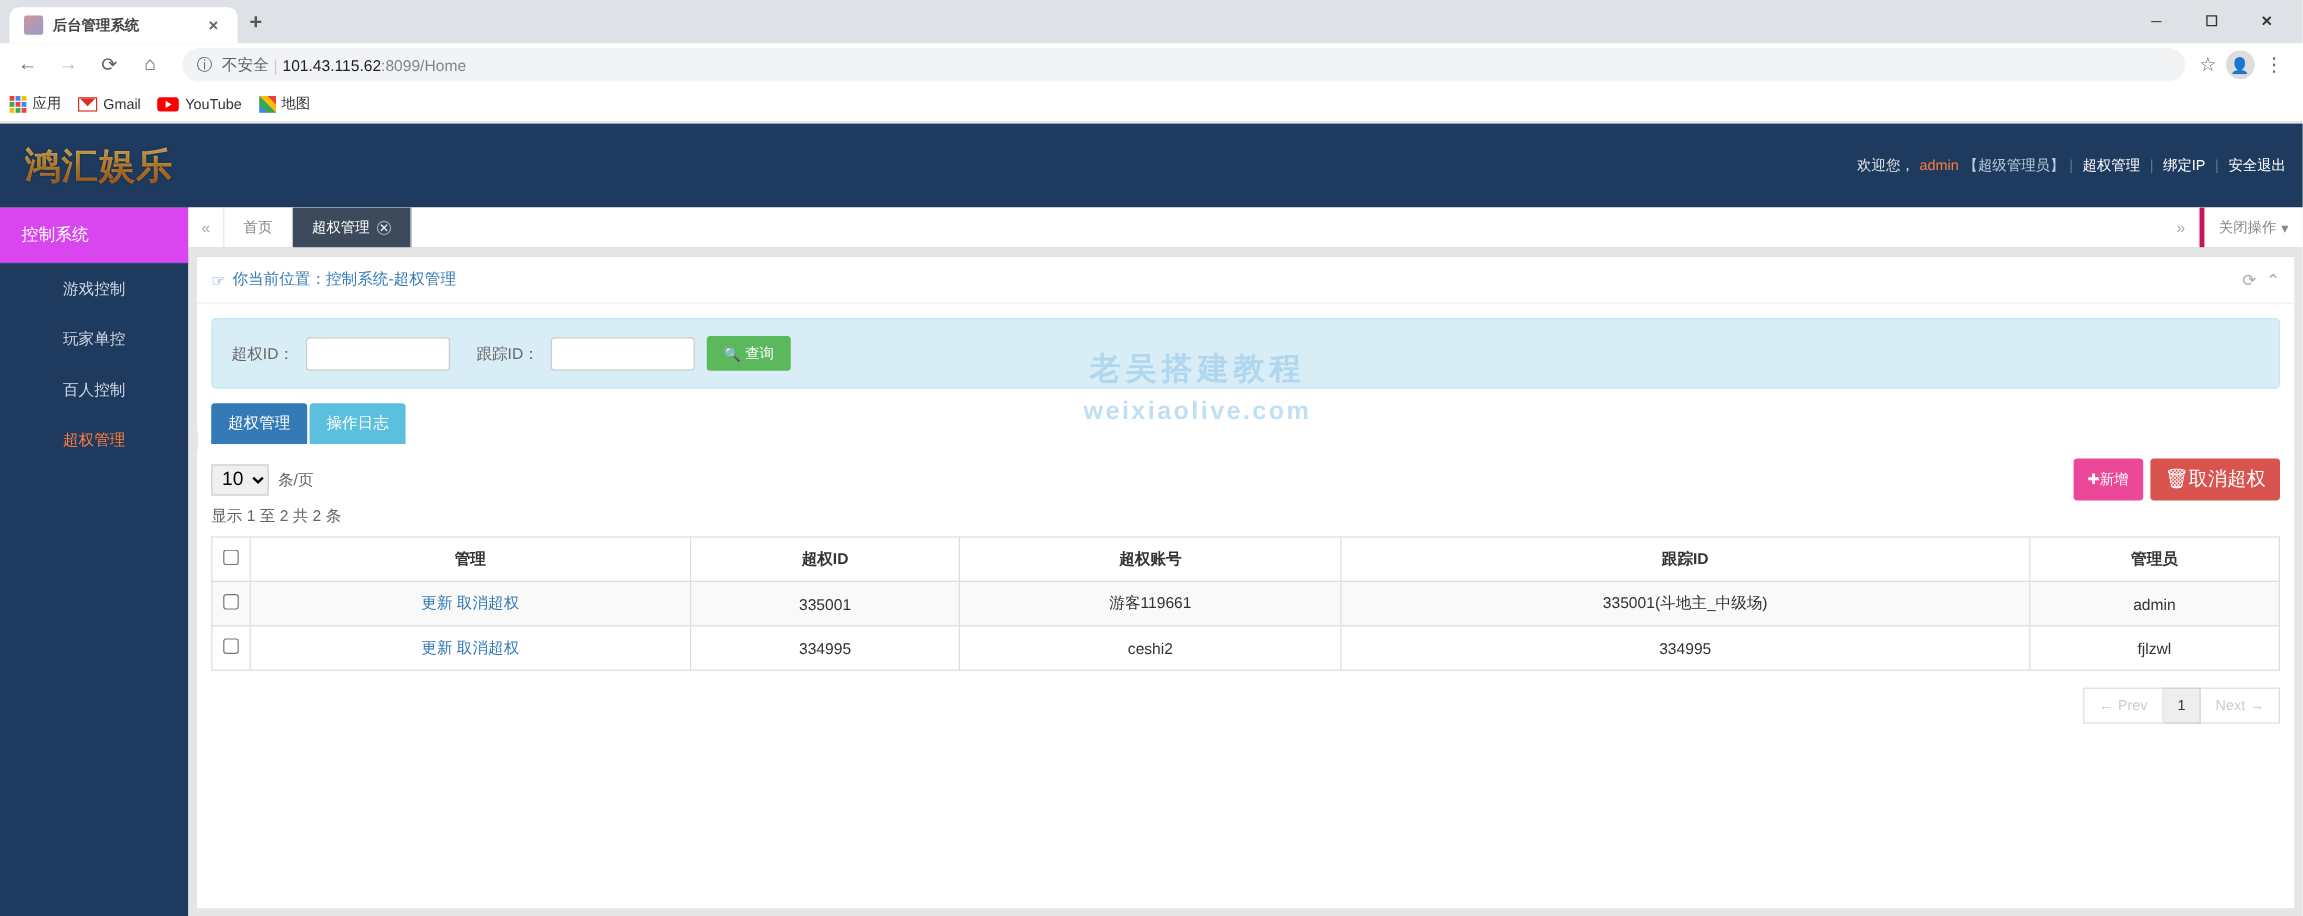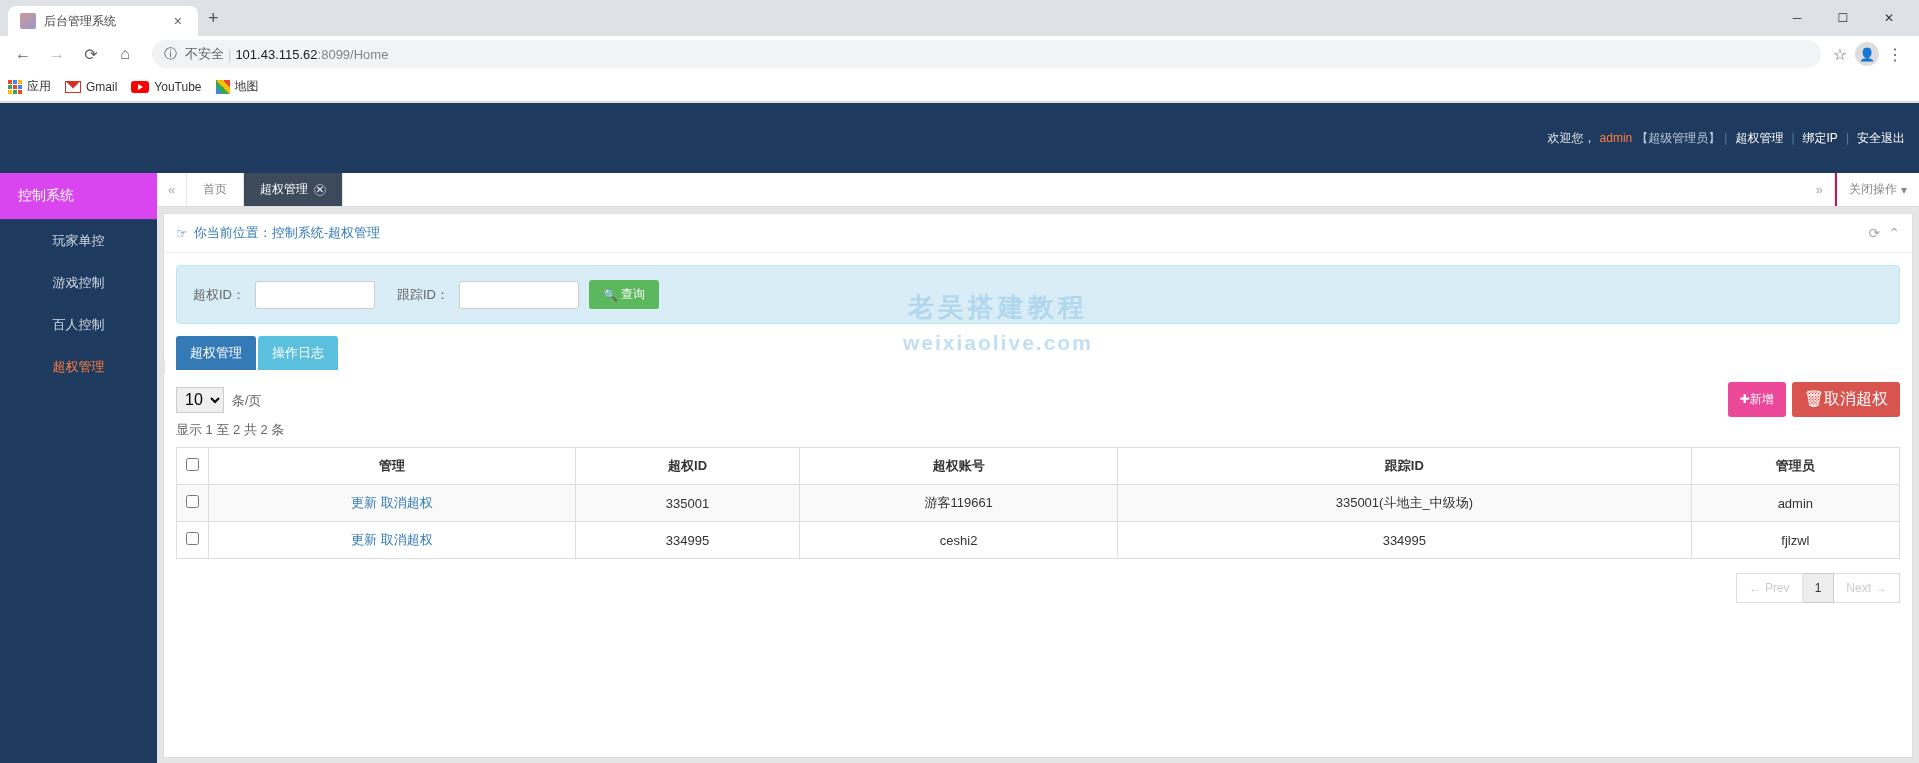--- a/index.html
+++ b/index.html
@@ -1,20 +1,20 @@
 <!DOCTYPE html>
 <html><head>
 <meta charset="utf-8">
 <style>
 * { margin: 0; padding: 0; box-sizing: border-box; font-family: "Microsoft YaHei", Arial, sans-serif; }
 body { background: #fff; font-size: 13px; color: #333; overflow: hidden; }
 
 
 .browser-chrome { background: #fff; border-bottom: 1px solid #e0e0e0; }
-.tab-bar { height: 36px; display: flex; align-items: center; background: #dee1e6; padding: 0 8px; }
+.tab-bar { height: 36px; display: flex; align-items: center; background: #dee1e6; padding: 0 8px; font-weight: bold; }
 .browser-tab { background: #fff; height: 30px; display: flex; align-items: center; padding: 0 12px; border-radius: 8px 8px 0 0; min-width: 190px; margin-top: 6px; position: relative; }
 .tab-favicon { width: 16px; height: 16px; background: linear-gradient(135deg,#c99,#99c); border-radius: 2px; margin-right: 8px; }
 .tab-title { flex: 1; font-size: 12px; color: #444; }
 .tab-close { color: #666; font-size: 14px; padding: 0 4px; cursor: pointer; }
 .new-tab { color: #555; font-size: 18px; padding: 0 10px; cursor: pointer; }
 .window-controls { margin-left: auto; display: flex; gap: 18px; padding-right: 8px; color: #333; font-size: 12px; }
 .window-controls span { width: 28px; text-align: center; cursor: pointer; font-family: Arial; }
 
 .addr-bar { height: 36px; display: flex; align-items: center; padding: 0 8px; gap: 4px; }
 .nav-btn { width: 30px; height: 30px; display: flex; align-items: center; justify-content: center; color: #5f6368; cursor: pointer; border-radius: 50%; font-size: 16px; }
@@ -64,21 +64,21 @@
 .sidebar-item.active { color: #ff7d3c; }
 .sidebar-item.active::after { content: ''; position: absolute; right: -8px; top: 50%; transform: translateY(-50%); border: 8px solid transparent; border-right-color: #e5e5e5; }
 
 .content-area { flex: 1; background: #e5e5e5; display: flex; flex-direction: column; }
 .tabs-bar { height: 34px; background: #fff; border-bottom: 1px solid #ddd; display: flex; align-items: stretch; }
 .tab-nav-btn { width: 30px; display: flex; align-items: center; justify-content: center; color: #aaa; border-right: 1px solid #e5e5e5; cursor: pointer; }
 .page-tab { padding: 0 16px; display: flex; align-items: center; gap: 6px; font-size: 12px; color: #888; border-right: 1px solid #e5e5e5; cursor: pointer; }
 .page-tab.active { background: #3d4a5c; color: #fff; }
 .tab-close-x { color: #fff; font-size: 10px; border: 1px solid rgba(255,255,255,0.5); border-radius: 50%; width: 12px; height: 12px; display: flex; align-items: center; justify-content: center; }
 .tabs-right { margin-left: auto; display: flex; }
-.close-ops { padding: 0 12px; display: flex; align-items: center; gap: 4px; color: #888; border-left: 2px solid #be185d; cursor: pointer; font-size: 12px; }
+.close-ops { padding: 0 12px; display: flex; align-items: center; gap: 4px; color: #888; border-left: 4px solid #be185d; cursor: pointer; font-size: 12px; }
 
 .content-panel { margin: 6px; background: #fff; border: 1px solid #ddd; flex: 1; overflow: auto; }
 .breadcrumb-bar { padding: 10px 12px; border-bottom: 1px solid #eee; display: flex; align-items: center; justify-content: space-between; }
 .breadcrumb { color: #337ab7; font-size: 13px; display: flex; align-items: center; gap: 6px; }
 .bc-actions { display: flex; gap: 8px; color: #aaa; }
 .bc-actions span { cursor: pointer; font-size: 14px; }
 
 .search-box { margin: 12px; padding: 14px 16px; background: #d9edf7; border: 1px solid #bce8f1; border-radius: 4px; display: flex; align-items: center; gap: 10px; }
 .search-label { color: #666; font-size: 13px; }
 .search-input { width: 120px; height: 28px; border: 1px solid #ccc; border-radius: 3px; padding: 0 8px; font-size: 12px; }
@@ -174,38 +174,41 @@
       <span>YouTube</span>
     </div>
     <div class="bm-item">
       <div class="map-icon"></div>
       <span>地图</span>
     </div>
   </div>
 </div>
 
 <div class="app-header">
+  <div class="logo-area">
+    <span class="logo-text">鸿汇娱乐</span>
+  </div>
   <div class="header-right">
     <span class="welcome">欢迎您，</span>
     <span class="admin">admin</span>
     <span class="role">【超级管理员】</span>
     <span class="sep">|</span>
     <button class="header-btn">超权管理</button>
     <span class="sep">|</span>
     <button class="header-btn">绑定IP</button>
     <span class="sep">|</span>
     <button class="header-btn">安全退出</button>
   </div>
 </div>
 
 <div class="main">
   <div class="sidebar">
     <div class="sidebar-header">控制系统</div>
+    <div class="sidebar-item">游戏控制</div>
     <div class="sidebar-item">玩家单控</div>
-    <div class="sidebar-item">游戏控制</div>
     <div class="sidebar-item">百人控制</div>
     <div class="sidebar-item active">超权管理</div>
   </div>
 
   <div class="content-area">
     <div class="tabs-bar">
       <div class="tab-nav-btn">«</div>
       <div class="page-tab">
         <span>首页</span>
       </div>

